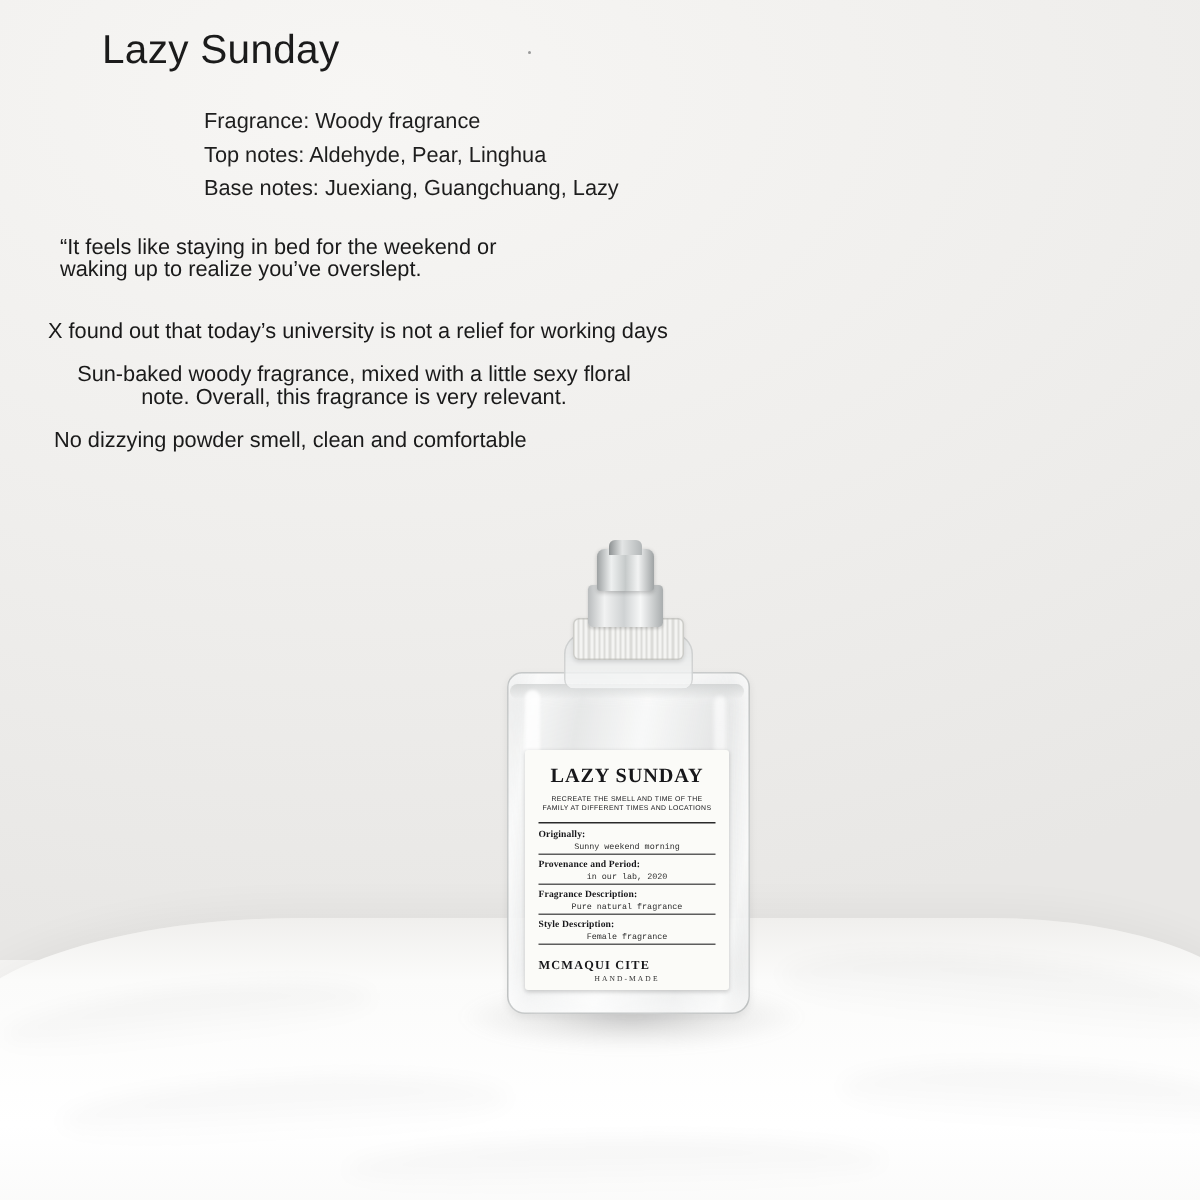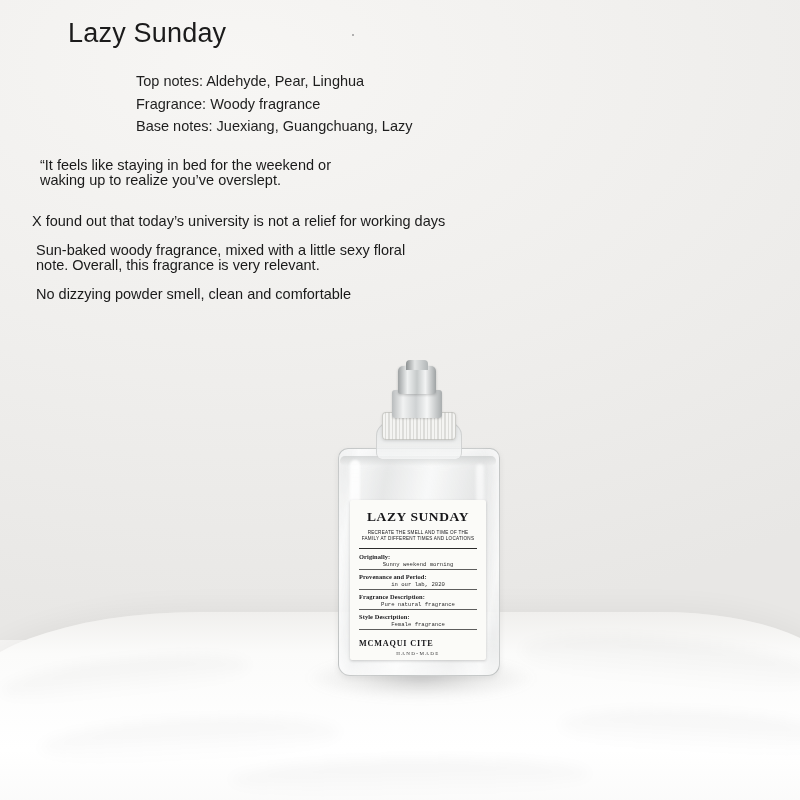--- a/index.html
+++ b/index.html
@@ -65,21 +65,21 @@
   }
   .notes div { white-space: nowrap; }
   .para {
     position: absolute;
     color: #1a1a1a;
     font-size: 14.5px;
     line-height: 15px;
   }
   .para.p1 { left: 40px; top: 158px; width: 300px; }
   .para.p2 { left: 32px; top: 214px; width: 520px; }
-  .para.p3 { left: 36px; top: 243px; width: 400px; }
+  .para.p3 { left: 36px; top: 243px; width: 400px; text-align: center; }
   .para.p4 { left: 36px; top: 287px; width: 420px; }
   .dot-mark {
     position: absolute;
     left: 352px; top: 34px;
     width: 2px; height: 2px;
     background: #9a9a9a;
     border-radius: 50%;
   }
 
   
@@ -256,22 +256,22 @@
   <div class="fold f1"></div>
   <div class="fold f2"></div>
   <div class="fold f3"></div>
   <div class="fold f4"></div>
   <div class="fold f5"></div>
 
   <div class="title">Lazy Sunday</div>
   <div class="dot-mark"></div>
 
   <div class="notes">
+    <div>Fragrance: Woody fragrance</div>
     <div>Top notes: Aldehyde, Pear, Linghua</div>
-    <div>Fragrance: Woody fragrance</div>
     <div>Base notes: Juexiang, Guangchuang, Lazy</div>
   </div>
 
   <div class="para p1">“It feels like staying in bed for the weekend or waking up to realize you’ve overslept.</div>
   <div class="para p2">X found out that today’s university is not a relief for working days</div>
   <div class="para p3">Sun-baked woody fragrance, mixed with a little sexy floral note. Overall, this fragrance is very relevant.</div>
   <div class="para p4">No dizzying powder smell, clean and comfortable</div>
 
   <div class="bottle-wrap">
     <div class="bottle-shadow"></div>

